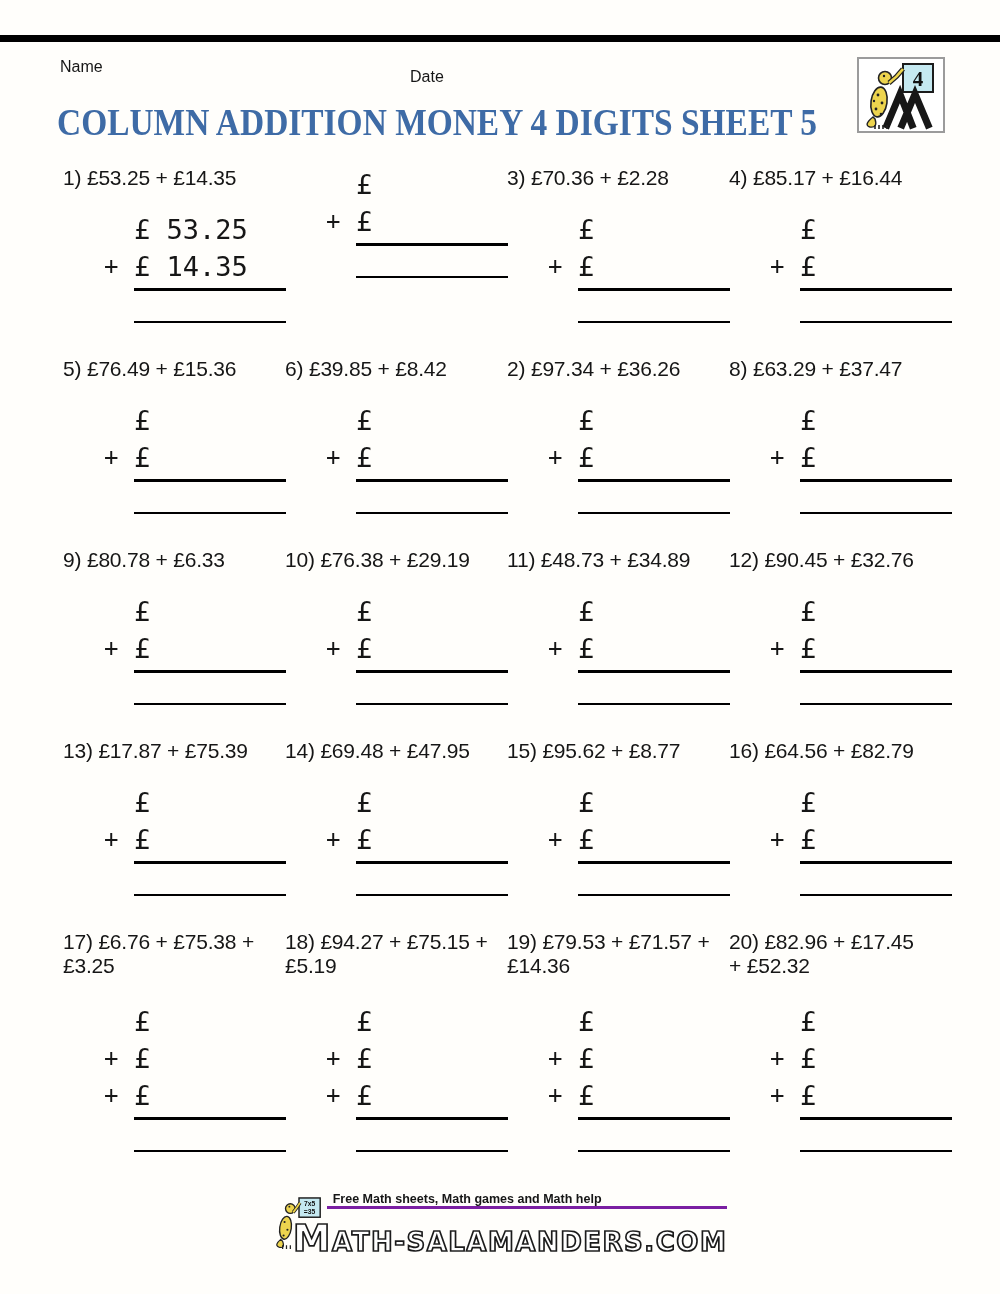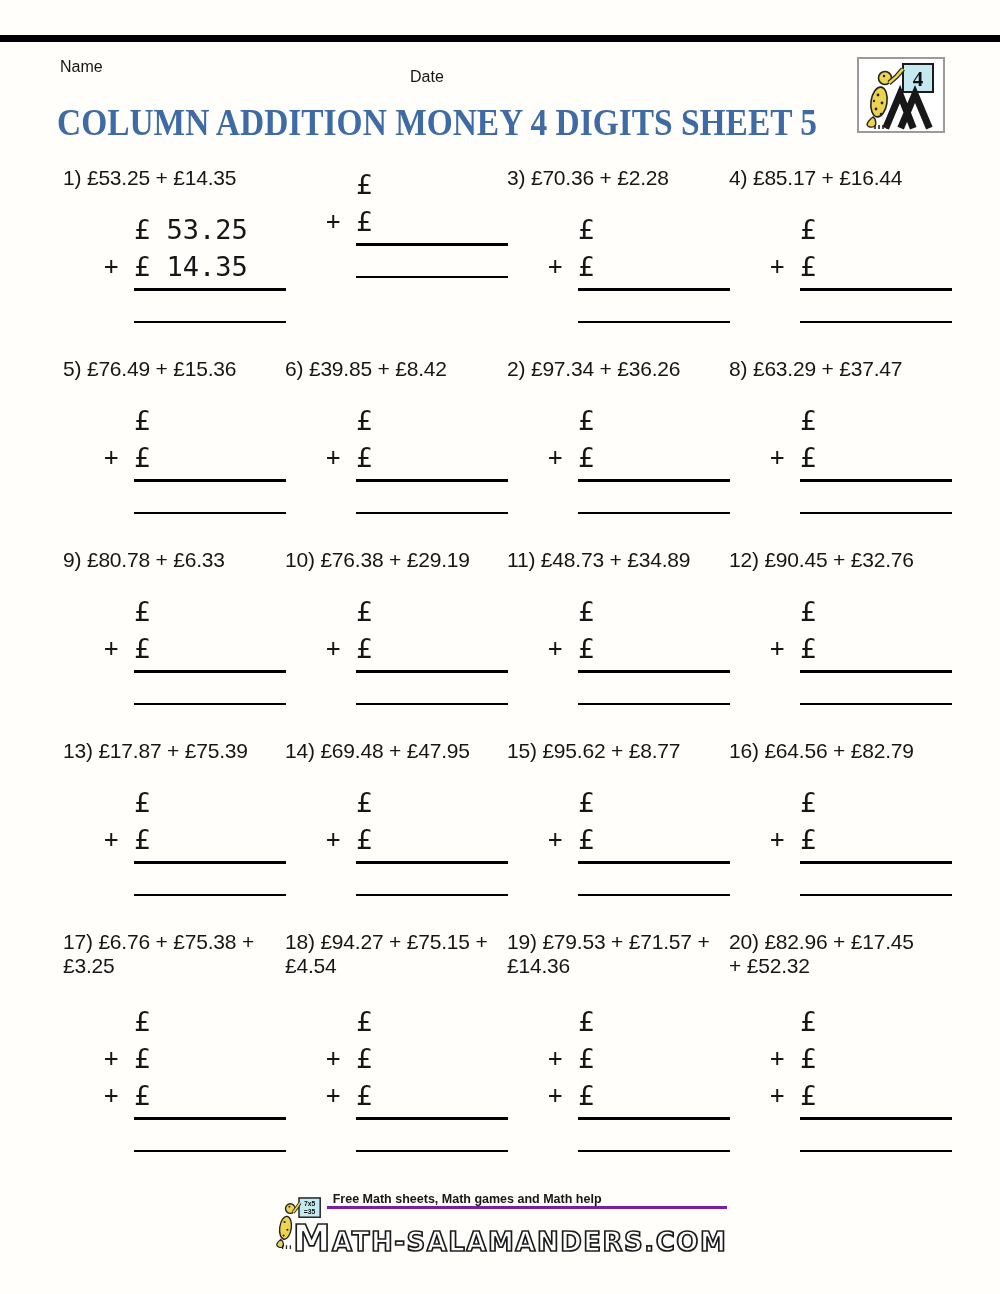--- a/index.html
+++ b/index.html
@@ -332,21 +332,21 @@
       <div class="wrow"><span class="op"></span><span class="amt"><span>£</span><span></span></span></div>
         <div class="wrow"><span class="op">+</span><span class="amt"><span>£</span><span></span></span></div>
         <div class="wrow"><span class="op">+</span><span class="amt"><span>£</span><span></span></span></div>
         <div class="bar"></div>
       <div class="answer"></div>
     </div>
   </div>
     <div class="cell centered">
     <div class="p-head">
       <div class="p-line1">18) £94.27 + £75.15 +</div>
-      <div class="p-line2">£4.54</div>
+      <div class="p-line2">£5.19</div>
     </div>
     <div class="work">
       <div class="wrow"><span class="op"></span><span class="amt"><span>£</span><span></span></span></div>
         <div class="wrow"><span class="op">+</span><span class="amt"><span>£</span><span></span></span></div>
         <div class="wrow"><span class="op">+</span><span class="amt"><span>£</span><span></span></span></div>
         <div class="bar"></div>
       <div class="answer"></div>
     </div>
   </div>
     <div class="cell centered">

